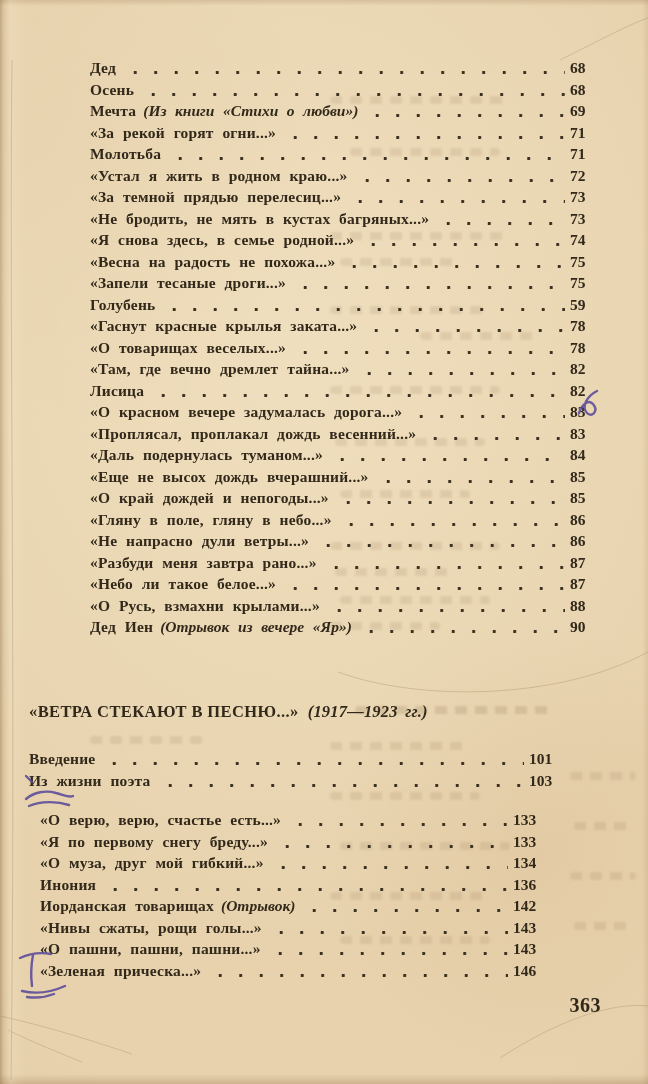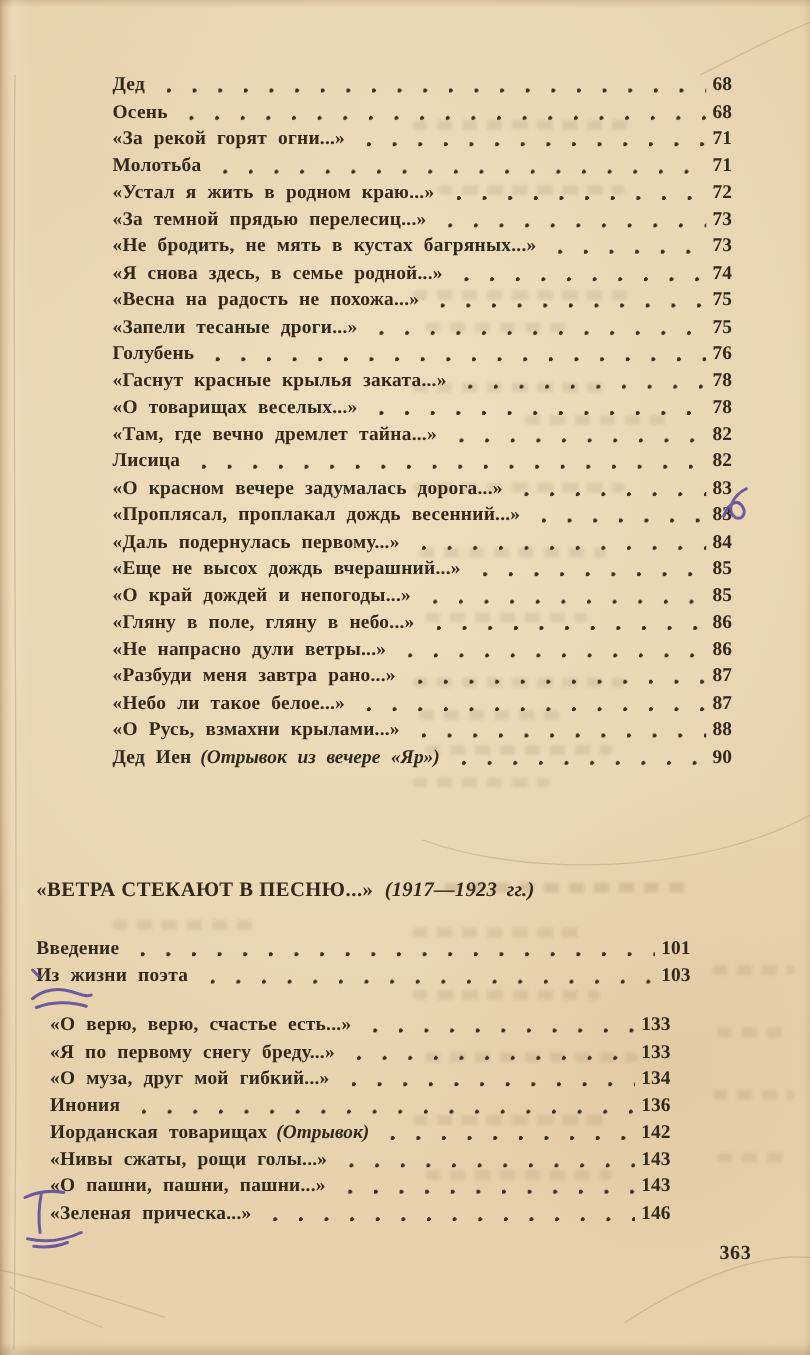--- a/index.html
+++ b/index.html
@@ -38,21 +38,21 @@
   #block1{left:49px;top:59px;width:516px;margin-left:41px;}
   #intro {left:29px;top:750px;width:536px;}
   #block2{left:40px;top:811px;width:509px;}
   .section-header{
     position:absolute;left:29px;top:702px;margin:0;
     font-size:16.5px;font-weight:700;letter-spacing:0.4px;
     white-space:nowrap;
     text-align:right;
   }
   .section-header .years{font-style:italic;margin-left:9px;letter-spacing:0.2px;word-spacing:0.2em;}
-  .folio{position:absolute;right:47px;top:994px;font-size:16px;font-weight:700;letter-spacing:0.5px;}
+  .folio{position:absolute;right:47px;top:994px;font-size:20px;font-weight:700;letter-spacing:0.5px;}
   .overlay-svg{position:absolute;left:0;top:0;width:648px;height:1084px;pointer-events:none;}
   .ghost{
     position:absolute;height:8px;border-radius:4px;
     background:repeating-linear-gradient(90deg,#7d5f3e 0 12px, rgba(0,0,0,0) 12px 20px);
     opacity:0.12;filter:blur(1.3px);
   }
 </style>
 </head>
 <body>
 
@@ -91,20 +91,26 @@
     <span class="pnum">68</span>
   </div>
 
   <div class="row">
     <span class="title">Осень</span>
 
     <span class="leader"></span>
     <span class="pnum">68</span>
   </div>
 
+  <div class="row">
+    <span class="title">Мечта</span>
+    <span class="note">(Из книги «Стихи о любви»)</span>
+    <span class="leader"></span>
+    <span class="pnum">69</span>
+  </div>
 
   <div class="row">
     <span class="title">«За рекой горят огни...»</span>
 
     <span class="leader"></span>
     <span class="pnum">71</span>
   </div>
 
   <div class="row">
     <span class="title">Молотьба</span>
@@ -152,21 +158,21 @@
     <span class="title">«Запели тесаные дроги...»</span>
 
     <span class="leader"></span>
     <span class="pnum">75</span>
   </div>
 
   <div class="row">
     <span class="title">Голубень</span>
 
     <span class="leader"></span>
-    <span class="pnum">76</span>
+    <span class="pnum">59</span>
   </div>
 
   <div class="row">
     <span class="title">«Гаснут красные крылья заката...»</span>
 
     <span class="leader"></span>
     <span class="pnum">78</span>
   </div>
 
   <div class="row">
@@ -199,21 +205,21 @@
   </div>
 
   <div class="row">
     <span class="title">«Проплясал, проплакал дождь весенний...»</span>
 
     <span class="leader"></span>
     <span class="pnum">83</span>
   </div>
 
   <div class="row">
-    <span class="title">«Даль подернулась первому...»</span>
+    <span class="title">«Даль подернулась туманом...»</span>
 
     <span class="leader"></span>
     <span class="pnum">84</span>
   </div>
 
   <div class="row">
     <span class="title">«Еще не высох дождь вчерашний...»</span>
 
     <span class="leader"></span>
     <span class="pnum">85</span>

